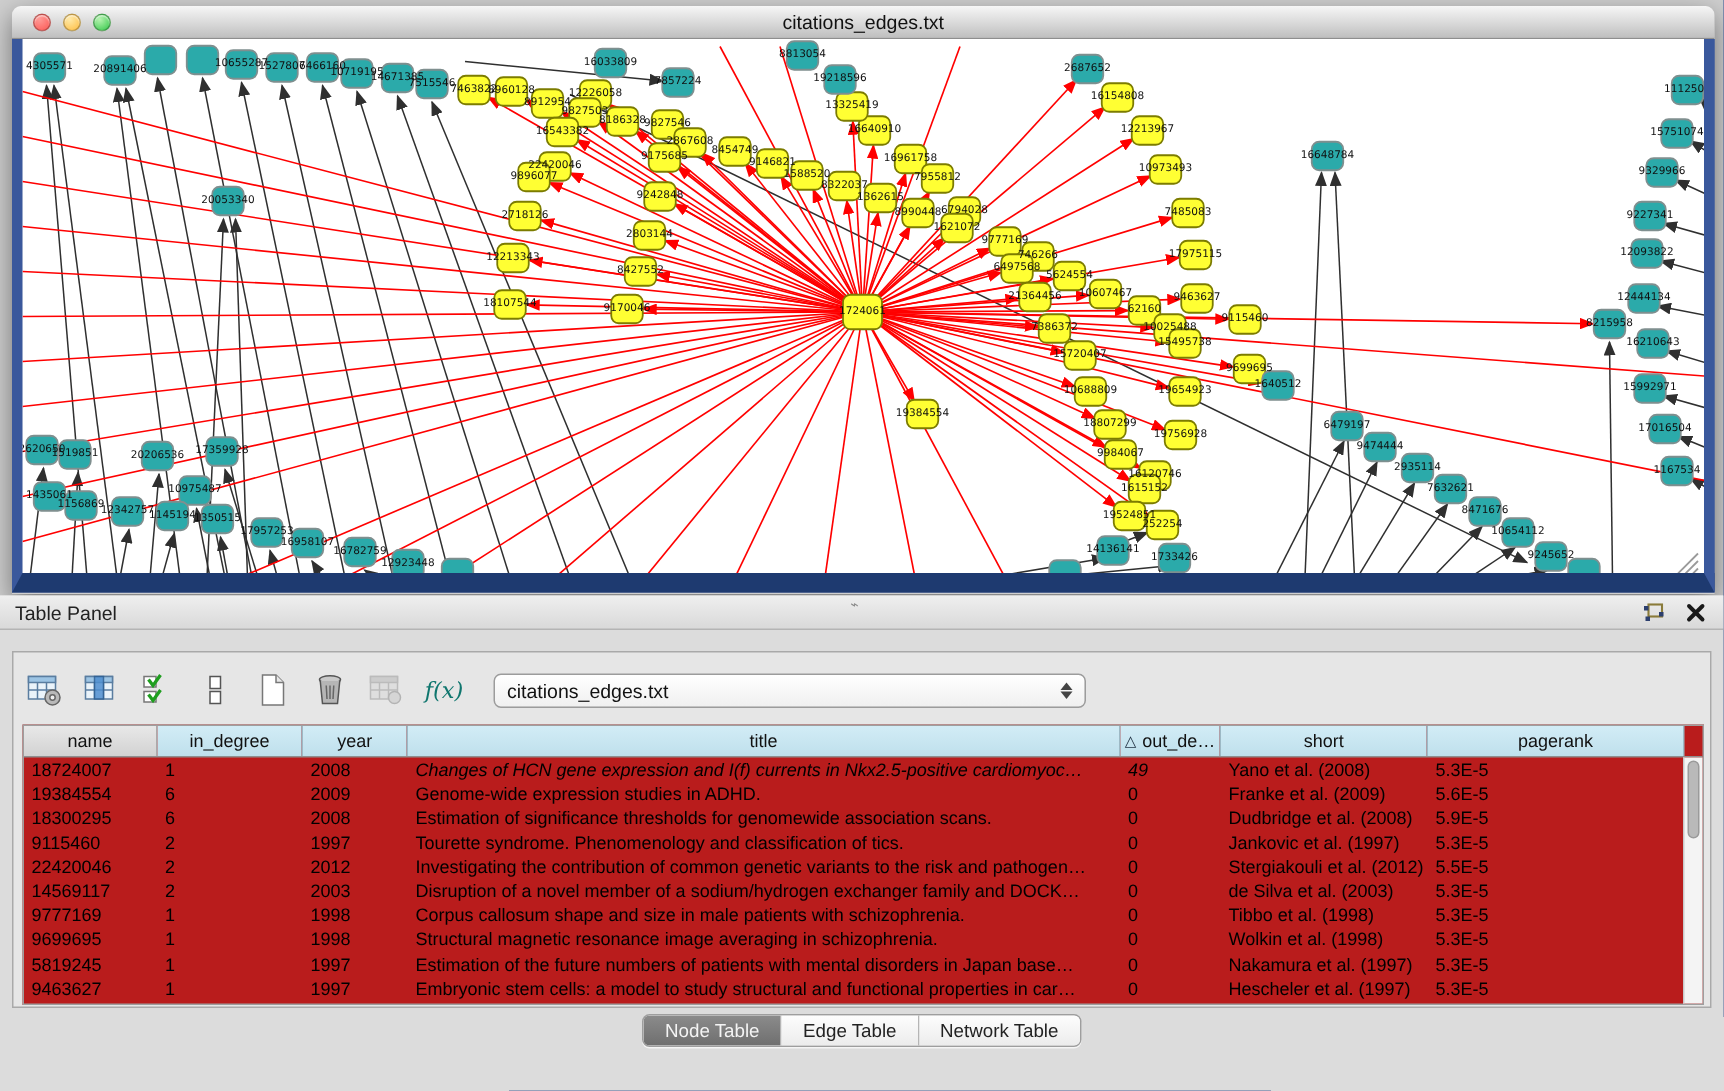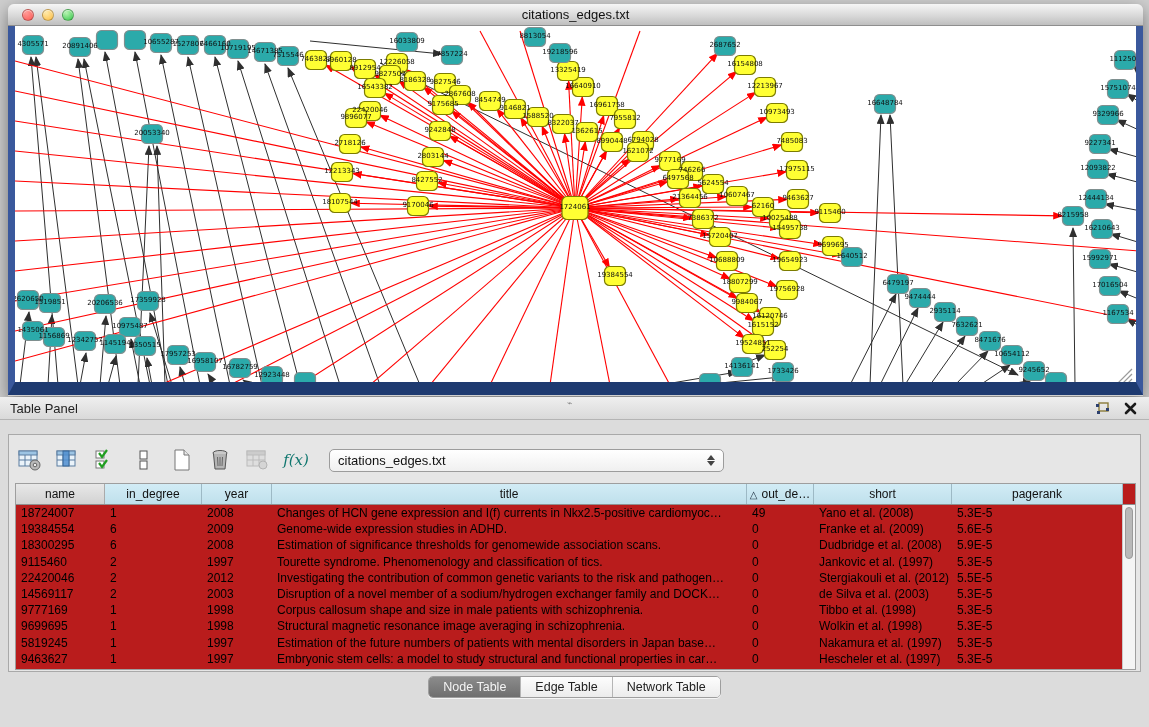--- a/index.html
+++ b/index.html
@@ -588,22 +588,22 @@
           </div>
           <div class="gh-cell" style="width: 171px;">
             <span>pagerank</span>
           </div>
         </div>
       <div class="grid-body" id="gridBody">
           <div class="g-row">
             <div class="g-cell" style="width: 89px;">18724007</div>
             <div class="g-cell" style="width: 97px;">1</div>
             <div class="g-cell" style="width: 70px;">2008</div>
-            <div class="g-cell" style="width: 475px;">Changes of HCN gene expression and I(f) currents in Nkx2.5-positive cardiomyoc…</div>
-            <div class="g-cell" style="width: 67px;">49</div>
+            <div class="g-cell" style="width: 475px; font-style: italic;">Changes of HCN gene expression and I(f) currents in Nkx2.5-positive cardiomyoc…</div>
+            <div class="g-cell" style="width: 67px; font-style: italic;">49</div>
             <div class="g-cell" style="width: 138px;">Yano et al. (2008)</div>
             <div class="g-cell" style="width: 171px;">5.3E-5</div>
           </div>
           <div class="g-row">
             <div class="g-cell" style="width: 89px;">19384554</div>
             <div class="g-cell" style="width: 97px;">6</div>
             <div class="g-cell" style="width: 70px;">2009</div>
             <div class="g-cell" style="width: 475px;">Genome-wide expression studies in ADHD.</div>
             <div class="g-cell" style="width: 67px;">0</div>
             <div class="g-cell" style="width: 138px;">Franke et al. (2009)</div>

